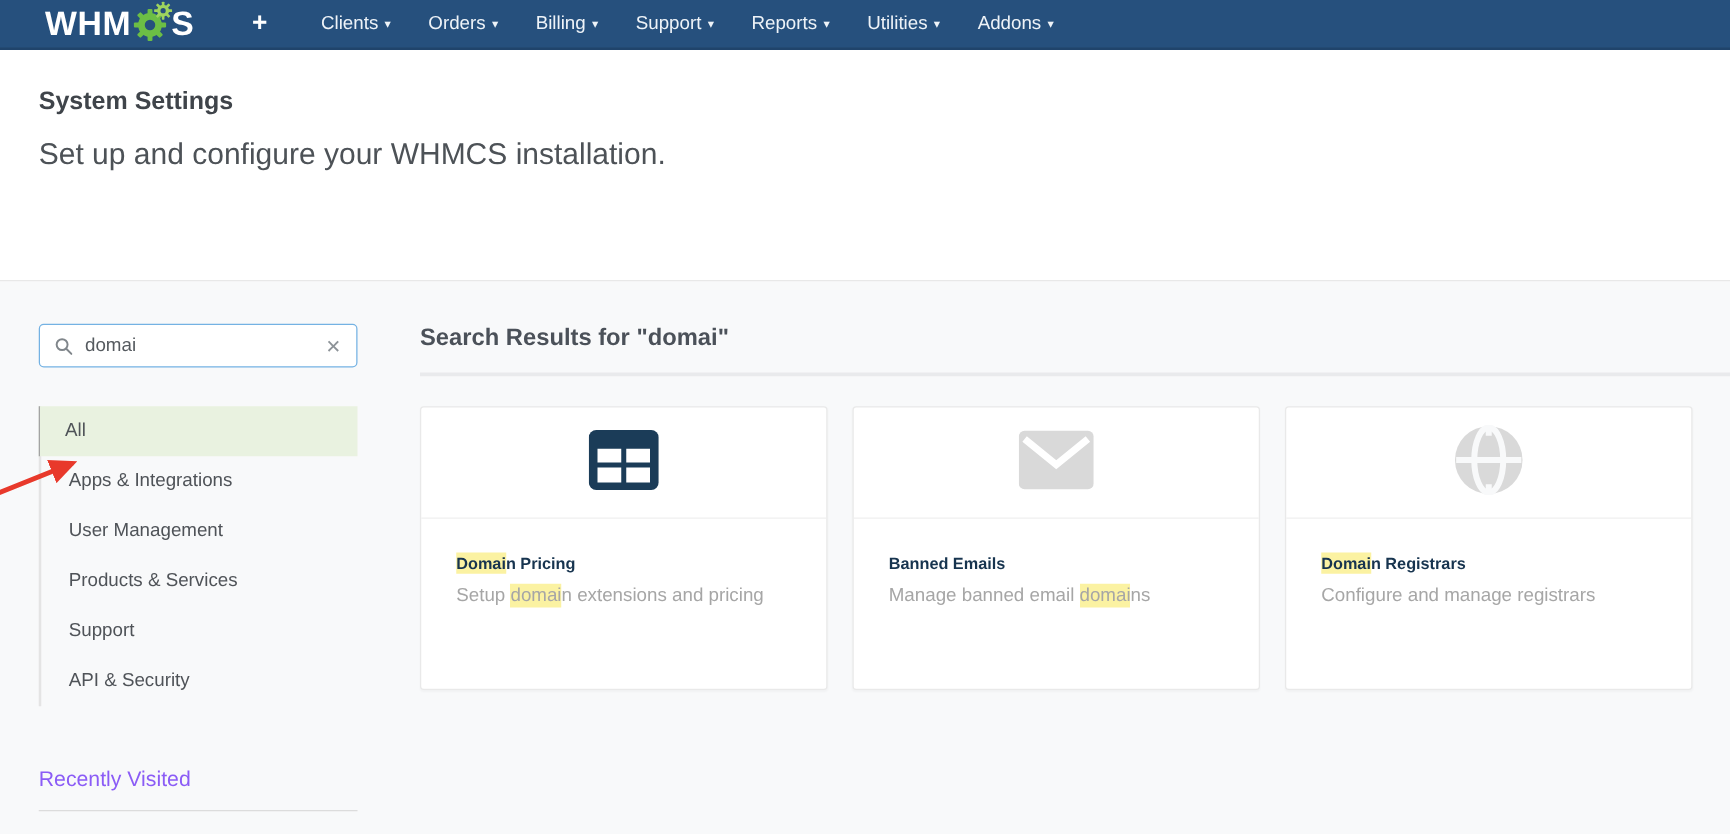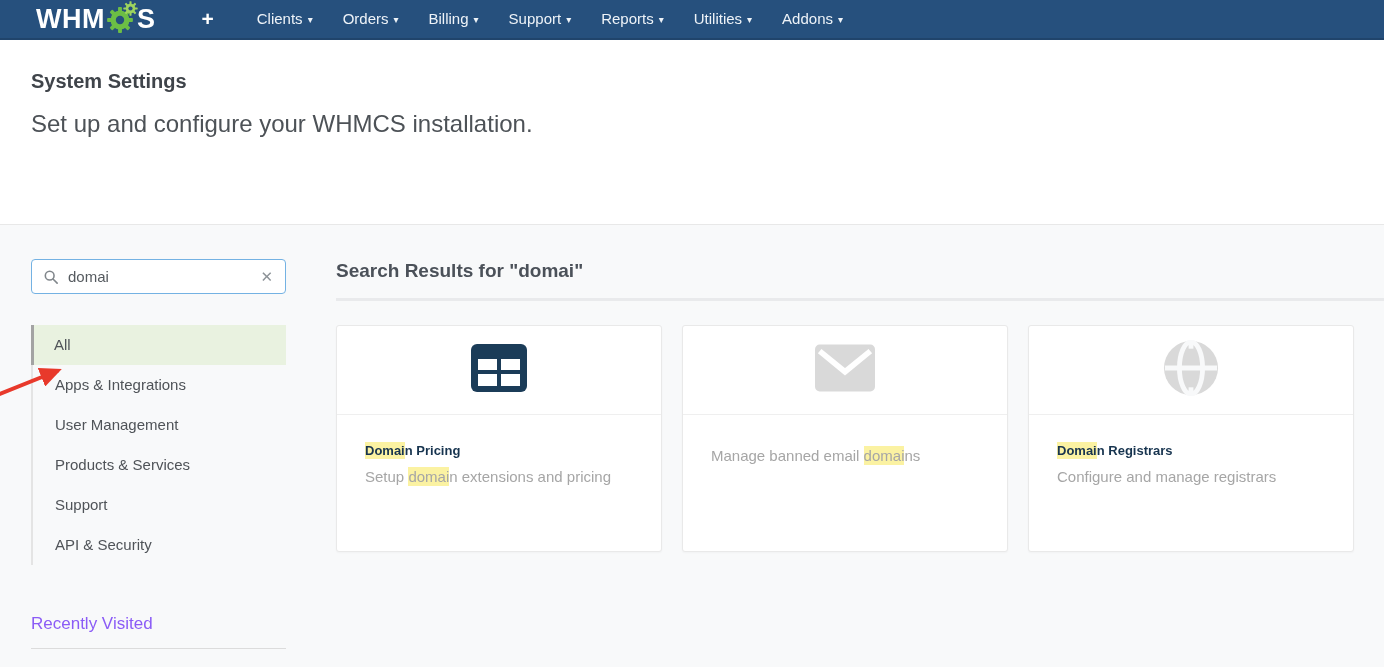--- a/index.html
+++ b/index.html
@@ -69,21 +69,21 @@
 
   
   .filters { margin-top: 31px; border-left: 2px solid #e4e4e4; }
   .filter-item {
     font-size: 15px; color: #4f5358;
     padding: 11px 0 11px 22px; line-height: 18px;
     cursor: pointer;
   }
   .filter-item.active {
     background: #e9f2e0;
-    border-left: 3px solid #a3a3a3;
+    border-left: 1px solid #a3a3a3;
     margin-left: -2px;
     padding-left: 20px;
   }
 
   .recent { margin-top: 49px; }
   .recent-title { font-size: 17px; color: #8b5cf6; }
   .recent-divider { width: 255px; border-bottom: 1px solid #dcdcdc; margin-top: 14px; }
 
   
   .results-heading { font-size: 19px; font-weight: 700; color: #4b5159; line-height: 23px; }
@@ -216,20 +216,21 @@
           </div>
         </div>
         <div class="card">
           <div class="card-icon-area">
             <span><svg width="60" height="48" viewBox="0 0 64 50">
                 <rect x="0" y="0" width="64" height="50" rx="5" fill="#d9d9d9"></rect>
                 <polyline points="5,7 32,29 59,7" fill="none" stroke="#fff" stroke-width="6"></polyline>
               </svg></span>
           </div>
           <div class="card-body">
+            <div class="card-title">Banned Emails</div>
             <div class="card-desc">Manage banned email <mark class="hl">domai</mark>ns</div>
           </div>
         </div>
         <div class="card">
           <div class="card-icon-area">
             <span><svg width="56" height="56" viewBox="0 0 58 58">
                 <circle cx="29" cy="29" r="28" fill="#d9d9d9"></circle>
                 <line x1="2" y1="29" x2="56" y2="29" stroke="#f8f9fa" stroke-width="5"></line>
                 <ellipse cx="29" cy="29" rx="12" ry="27" fill="none" stroke="#f8f9fa" stroke-width="5"></ellipse>
                 <line x1="29" y1="1" x2="29" y2="9" stroke="#f8f9fa" stroke-width="5"></line>

